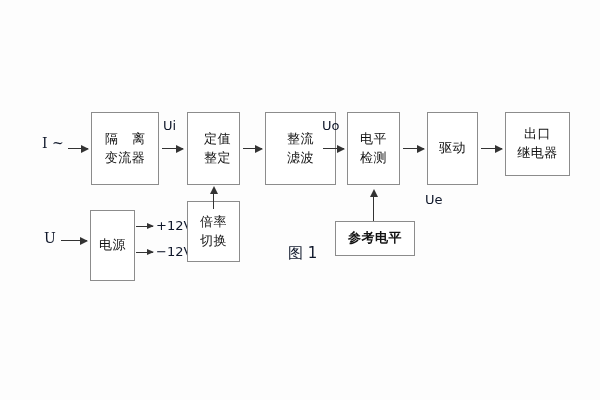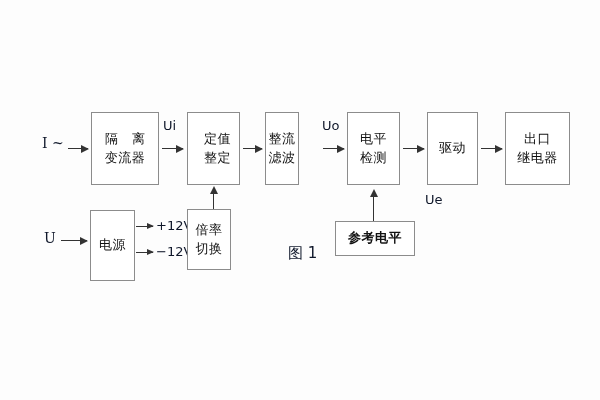--- a/index.html
+++ b/index.html
@@ -124,61 +124,61 @@
   <div class="label" style="left:163px; top:118px;">Ui</div>
   <div class="arrow-h" style="left:162px; top:148px; width:21px;"></div>
 
   <div class="box" style="left:187px; top:112px; width:53px; height:73px;padding-left:8px;">
     <span class="ln">定值</span>
     <span class="ln">整定</span>
   </div>
 
   <div class="arrow-h" style="left:243px; top:148px; width:19px;"></div>
 
-  <div class="box" style="left:265px; top:112px; width:34px; height:73px;text-align:center;">
+  <div class="box" style="left:265px; top:112px; width:71px; height:73px;text-align:center;">
     <span class="ln">整流</span>
     <span class="ln">滤波</span>
   </div>
 
   <div class="label" style="left:322px; top:118px;">Uo</div>
   <div class="arrow-h" style="left:323px; top:148px; width:21px;"></div>
 
   <div class="box" style="left:347px; top:112px; width:53px; height:73px;">
     <span class="ln">电平</span>
     <span class="ln">检测</span>
   </div>
 
   <div class="arrow-h" style="left:403px; top:148px; width:21px;"></div>
 
   <div class="box" style="left:427px; top:112px; width:51px; height:73px;">
     <span class="ln">驱动</span>
   </div>
 
   <div class="arrow-h" style="left:481px; top:148px; width:21px;"></div>
 
-  <div class="box" style="left:505px; top:112px; width:65px; height:73px;">
+  <div class="box" style="left:505px; top:112px; width:65px; height:64px;">
     <span class="ln">出口</span>
     <span class="ln">继电器</span>
   </div>
 
   <div class="label serif" style="left:44px; top:230px; font-size:14px;">U</div>
 
   <div class="arrow-h" style="left:61px; top:240px; width:26px;"></div>
 
   <div class="box" style="left:90px; top:210px; width:45px; height:71px;">
     <span class="ln">电源</span>
   </div>
 
   <div class="stub" style="left:136px; top:226px; width:17px;"></div>
   <div class="label" style="left:156px; top:218px; font-size:13px;">+12V</div>
 
   <div class="stub" style="left:136px; top:252px; width:17px;"></div>
   <div class="label" style="left:156px; top:244px; font-size:13px;">−12V</div>
 
-  <div class="box" style="left:187px; top:209px; width:44px; height:61px;">
+  <div class="box" style="left:187px; top:201px; width:53px; height:61px;">
     <span class="ln">倍率</span>
     <span class="ln">切换</span>
   </div>
 
   <div class="arrow-v" style="left:213px; top:193px; height:16px;"></div>
 
   <div class="label" style="left:288px; top:244px; font-size:15px;">图 1</div>
 
   <div class="box" style="left:335px; top:221px; width:80px; height:35px;font-weight:bold;">
     <span class="ln">参考电平</span>

